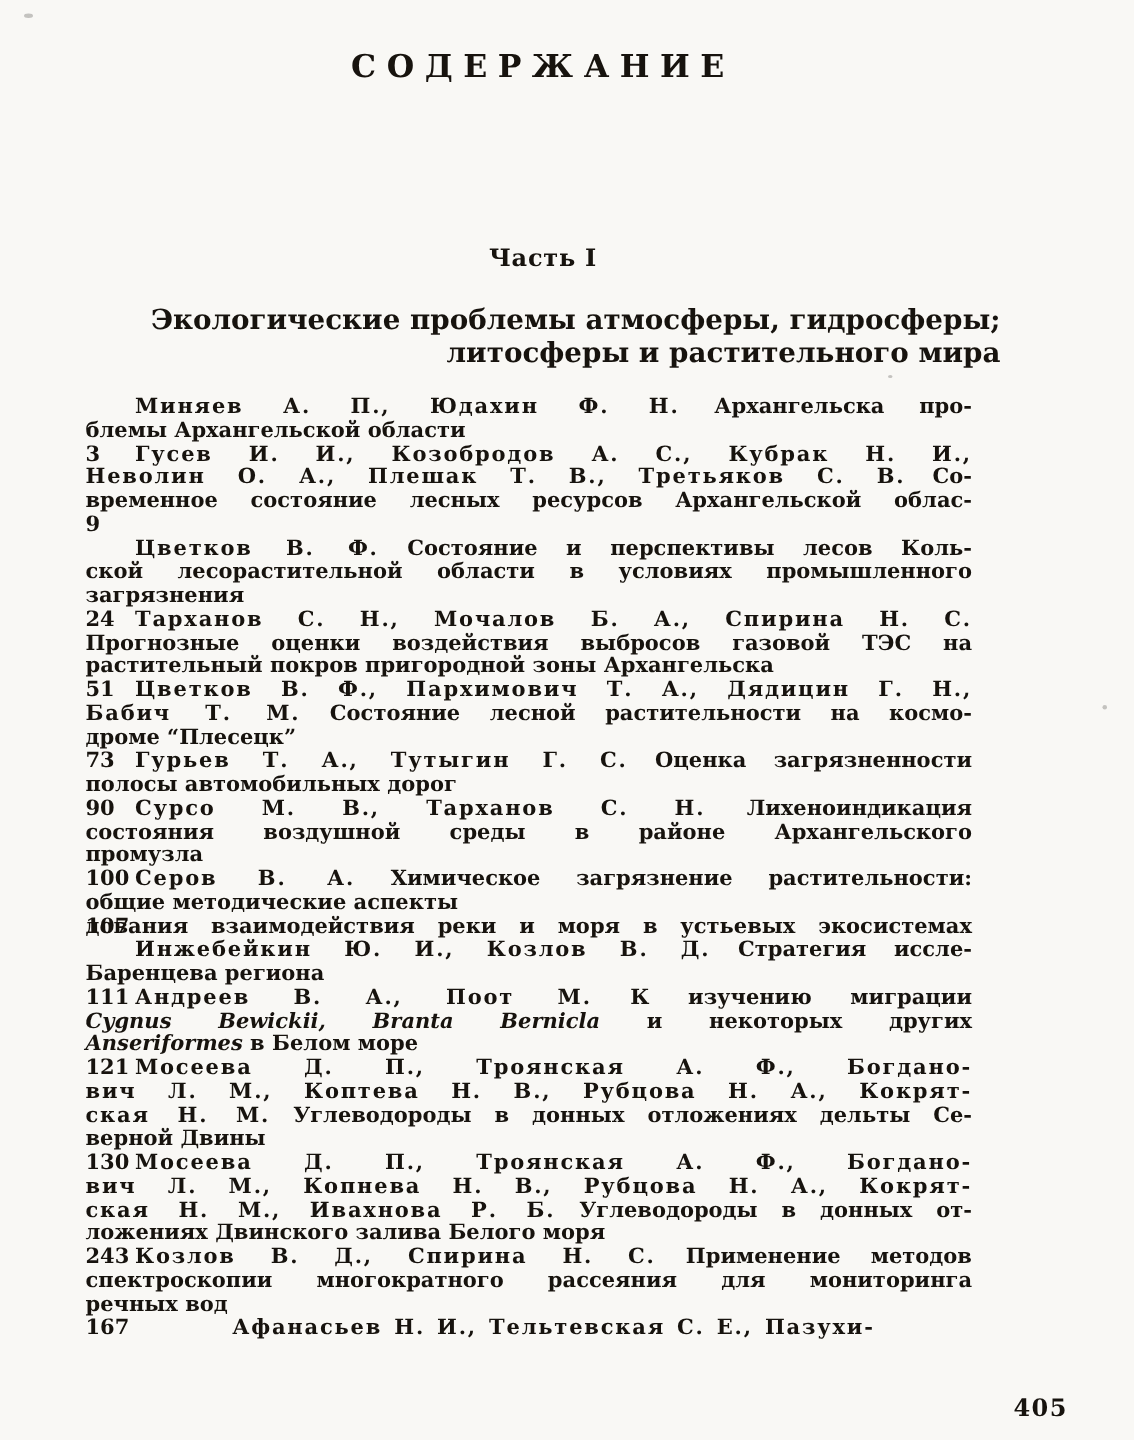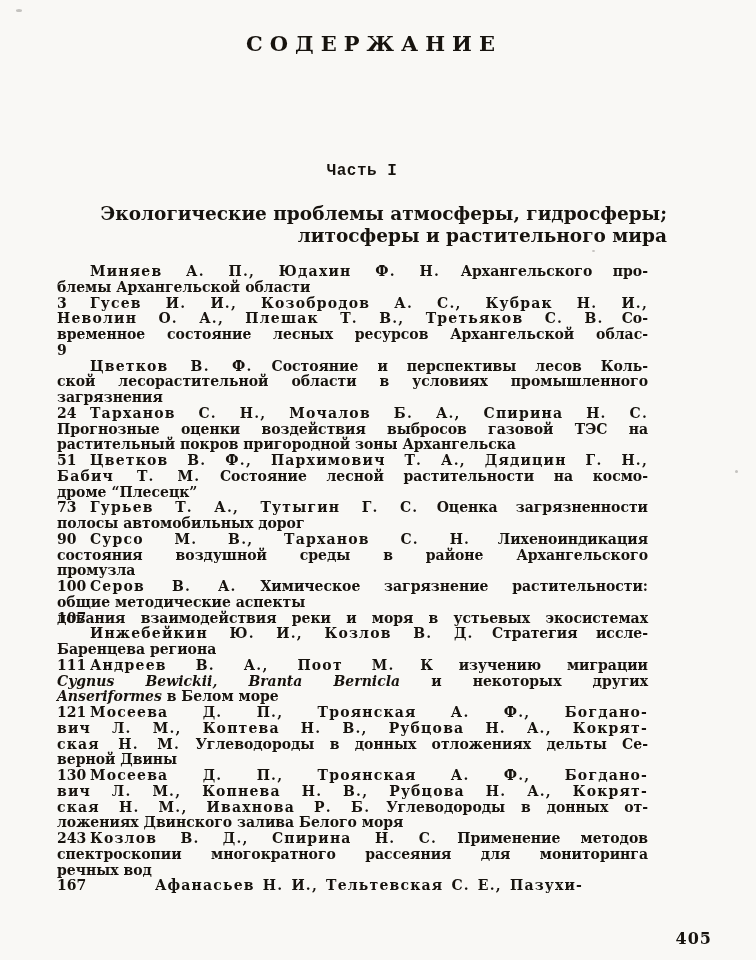--- a/index.html
+++ b/index.html
@@ -16,32 +16,31 @@
     font-weight:700;
     overflow:hidden;
     position:relative;
   }
   .page{
     position:relative;
     width:756px;height:960px;
     background:var(--paper);
   }
   .doc-title{
-    position:absolute;top:31px;left:69px;width:610px;
+    position:absolute;top:31px;left:57px;width:610px;
     text-align:center;
     font-size:21px;
     letter-spacing:7px;
     font-weight:700;
   }
   .part-heading{
     position:absolute;top:162px;left:57px;width:610px;
     text-align:center;
     font-size:16px;
     letter-spacing:0.5px;
-    font-family:Liberation Mono, monospace;
   }
   .section-heading{
     position:absolute;top:203px;left:57px;width:610px;
     text-align:right;
     font-size:18.5px;
     line-height:22px;
   }
   .entries{
     position:absolute;top:264px;left:57px;width:591px;
     font-size:14px;
@@ -100,21 +99,21 @@
 
   <div class="part-heading">Часть I</div>
 
   <div class="section-heading">
     <div>Экологические проблемы атмосферы, гидросферы;</div>
     <div>литосферы и растительного мира</div>
   </div>
 
   <div class="entries" id="entries">
       <div class="entry">
-        <div class="line first"><span class="txt"><span class="sp">Миняев А. П., Юдахин Ф. Н.</span><span> Архангельского про-</span></span></div>
+        <div class="line first"><span class="txt"><span class="sp">Миняев А. П., Юдахин Ф. Н.</span><span> Архангельска про-</span></span></div>
         <div class="line leaderline">
           <span class="txt"><span>блемы Архангельской области</span></span>
           <span class="dots">..........................................................................................</span>
           <span class="pg">3</span>
         </div>
       </div>
       <div class="entry">
         <div class="line first"><span class="txt"><span class="sp">Гусев И. И., Козобродов А. С., Кубрак Н. И.,</span></span></div>
         <div class="line"><span class="txt"><span class="sp">Неволин О. А., Плешак Т. В., Третьяков С. В.</span><span> Со-</span></span></div>
         <div class="line"><span class="txt"><span>временное состояние лесных ресурсов Архангельской облас-</span></span></div>

